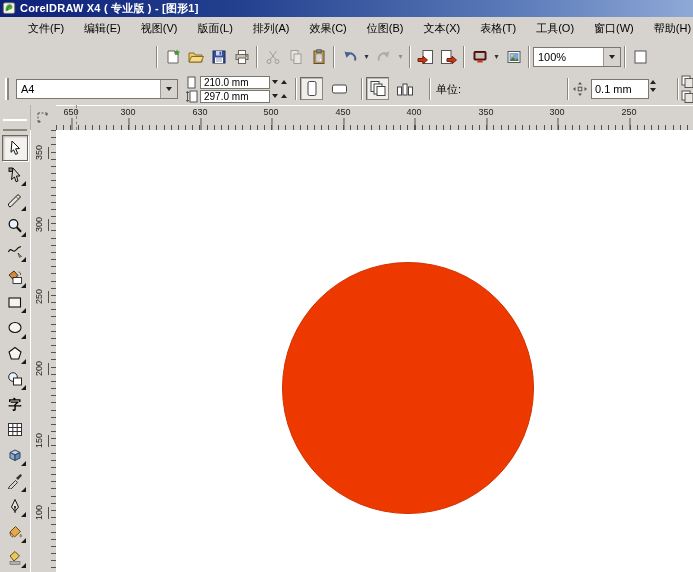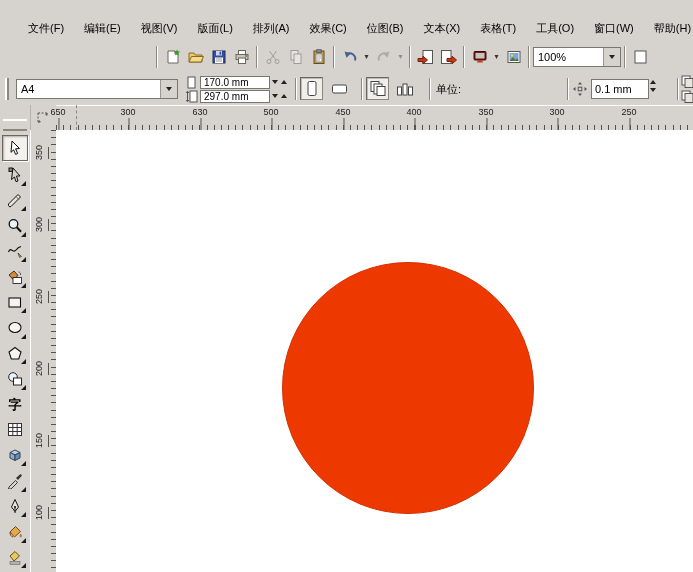--- a/index.html
+++ b/index.html
@@ -84,20 +84,28 @@
   .circle{position:absolute;left:226px;top:132px;width:252px;height:252px;border-radius:50%;
         background:#ed3800;border:1px solid #d33100;box-sizing:border-box;}
 
   svg{display:block;}
 </style>
 </head>
 <body>
 
 <div id="win">
 
+  <div class="titlebar">
+    <svg class="appicon" viewBox="0 0 16 16">
+      <rect x="1" y="1" width="14" height="13" rx="2" fill="#f4f2ea" stroke="#6a675f"></rect>
+      <path d="M4 11 C3 6 6 2 10 3 C13 4 13 8 10 9 C7 10 5 12 4 11 Z" fill="#4ea83a"></path>
+      <path d="M6 10 C6 7 8 5 10 5" stroke="#2a6a1a" fill="none"></path>
+    </svg>
+    <span class="ttext">CorelDRAW X4 ( 专业版 ) - [图形1]</span>
+  </div>
 
   <div class="row menubar">
     <svg class="docicon" viewBox="0 0 13 15">
       <path d="M1 1 h7 l4 4 v9 h-11 z" fill="#fff" stroke="#6a675f"></path>
       <path d="M8 1 v4 h4" fill="none" stroke="#6a675f"></path>
       <path d="M3 7 h7 M3 9.5 h7 M3 12 h5" stroke="#9bc48a"></path>
     </svg>
     <span class="menuitem">文件(F)</span>
     <span class="menuitem">编辑(E)</span>
     <span class="menuitem">视图(V)</span>
@@ -251,21 +259,21 @@
       <span class="cval">A4</span>
       <span class="cbtn">
           <span class="tri-dn"></span>
         </span>
     </div>
 
     <svg style="left:186px;top:3px" width="11" height="13" viewBox="0 0 11 13">
       <rect x="2" y="1" width="7" height="11" fill="#fff" stroke="#555"></rect>
     </svg>
     <div class="field" style="left:200px;top:3px;width:70px">
-      <span>170.0 mm</span>
+      <span>210.0 mm</span>
     </div>
     <div style="left:272px;top:7px;display:flex;gap:3px">
       <span class="tri-dn"></span>
       <span class="tri-up"></span>
     </div>
 
     <svg style="left:186px;top:17px" width="12" height="13" viewBox="0 0 12 13">
       <rect x="4" y="1" width="7" height="11" fill="#fff" stroke="#555"></rect>
       <path d="M1.5 1.5 v10 M0.3 3 l1.2 -1.8 1.2 1.8 M0.3 10 l1.2 1.8 1.2 -1.8" fill="none" stroke="#555"></path>
     </svg>
@@ -476,21 +484,21 @@
       <svg width="16" height="16" viewBox="0 0 16 16">
         <path d="M3 3 H13 M3 3 V13" stroke="#555" stroke-dasharray="2 1.5" fill="none"></path>
         <path d="M3 13 l3 -1 -2 -2 z" fill="#555"></path>
         <path d="M13 3 l-1 3 -2 -2 z" fill="#555"></path>
       </svg>
     </div>
 
     <div class="hruler">
       <div class="ticks"></div>
       <div class="origin-dash"></div>
-      <span class="hlabel" style="left:2px"><b style="font-weight:normal">650</b><i></i></span>
+      <span class="hlabel" style="left:15px"><b style="font-weight:normal">650</b><i></i></span>
       <span class="hlabel" style="left:72px"><b style="font-weight:normal">300</b><i></i></span>
       <span class="hlabel" style="left:144px"><b style="font-weight:normal">630</b><i></i></span>
       <span class="hlabel" style="left:215px"><b style="font-weight:normal">500</b><i></i></span>
       <span class="hlabel" style="left:287px"><b style="font-weight:normal">450</b><i></i></span>
       <span class="hlabel" style="left:358px"><b style="font-weight:normal">400</b><i></i></span>
       <span class="hlabel" style="left:430px"><b style="font-weight:normal">350</b><i></i></span>
       <span class="hlabel" style="left:501px"><b style="font-weight:normal">300</b><i></i></span>
       <span class="hlabel" style="left:573px"><b style="font-weight:normal">250</b><i></i></span>
     </div>
 

